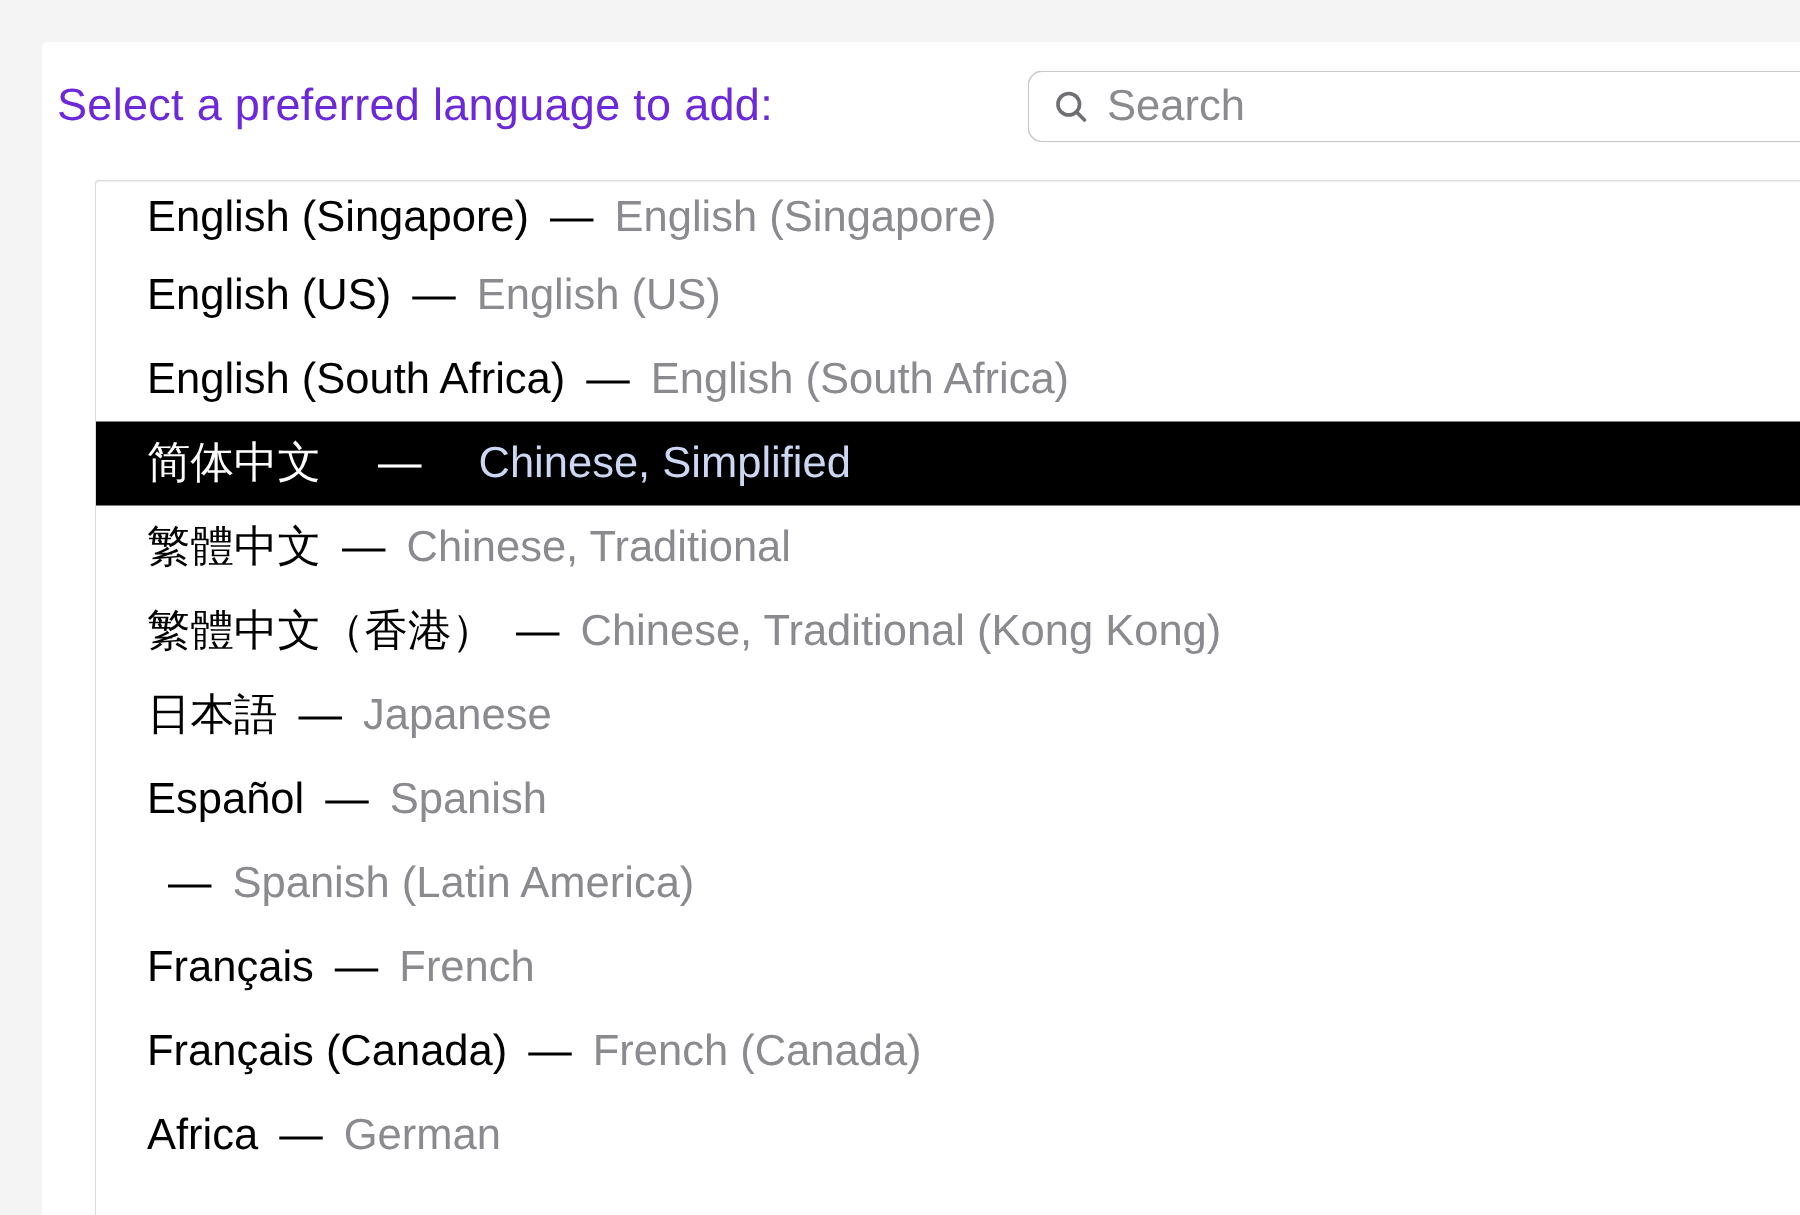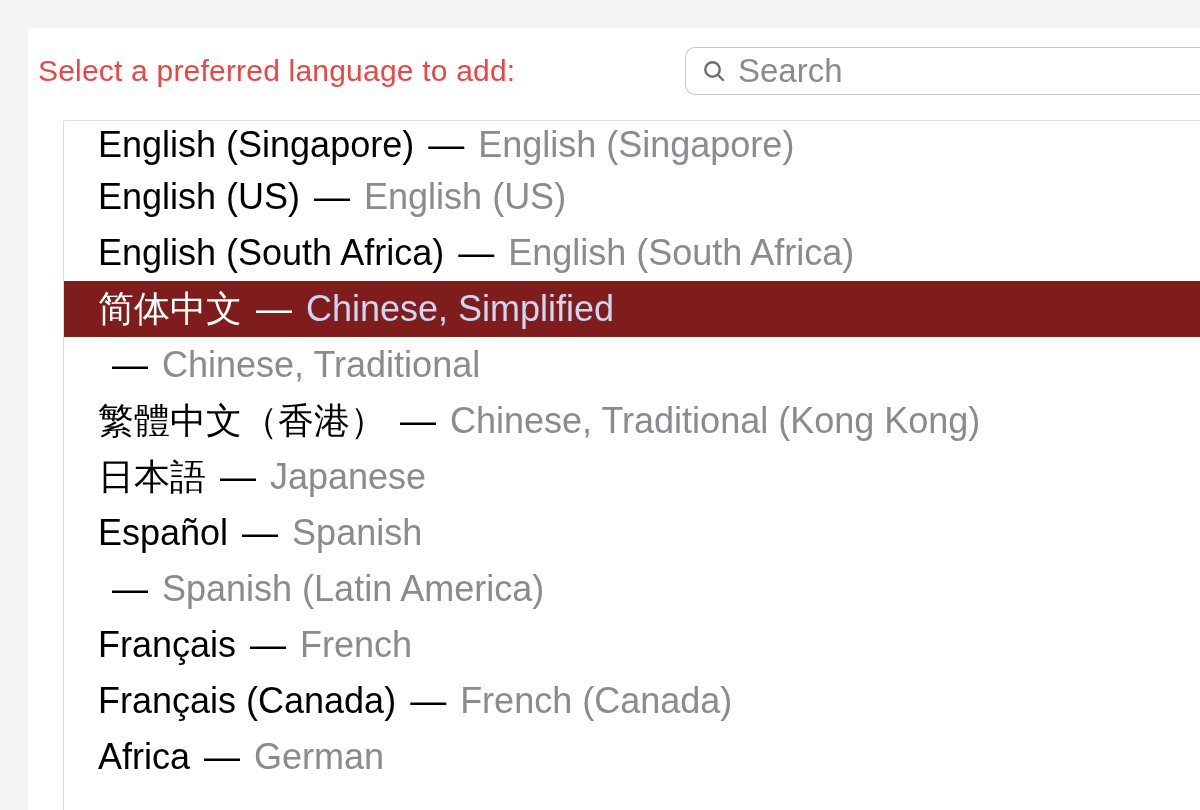--- a/index.html
+++ b/index.html
@@ -19,21 +19,21 @@
       border-radius: 4px 0 0 0;
     }
     .header-row {
       display: flex;
       align-items: center;
       justify-content: space-between;
       padding: 19px 0 19px 10px;
     }
     .prompt {
       font-size: 30px;
-      color: #ef4444;
+      color: #6d28d9;
       letter-spacing: 0.2px;
     }
     .search-wrap {
       flex: 0 0 auto;
       margin-left: auto;
     }
     .search-field {
       position: relative;
       width: 515px;
       height: 48px;
@@ -47,21 +47,21 @@
     }
     .search-icon {
       width: 24px; height: 24px;
       color: #6f6f73;
       margin-right: 12px;
       flex: 0 0 auto;
     }
     .search-input {
       border: none;
       outline: none;
-      font-size: 33px;
+      font-size: 29px;
       color: #8a8a8f;
       background: transparent;
       width: 100%;
       height: 100%;
     }
     .search-input::placeholder { color: #8a8a8f; }
     .list-frame {
       position: absolute;
       left: 35px;
       right: 0;
@@ -76,37 +76,38 @@
     }
     .list-inner {
       position: relative;
       padding-top: 0;
     }
     .row {
       display: flex;
       align-items: center;
       height: 56px;
       padding-left: 34px;
-      font-size: 36px;
+      font-size: 29px;
       white-space: nowrap;
     }
     .row.first { height: 48px; }
     .row .native {
       color: #000;
       font-weight: 400;
     }
     .row .dash {
       color: #000;
       margin: 0 14px;
     }
     .row .english {
       color: #8a8a8f;
     }
     .row.selected {
-      background: #7f1d1d;
+      background: #000000;
+      gap: 24px;
     }
     .row.selected .native,
     .row.selected .dash { color: #ffffff; }
     .row.selected .english { color: #cdd7f4; }
   </style>
 </head>
 <body>
 
 <div class="panel">
   <div class="header-row">
@@ -138,20 +139,21 @@
           <span class="native">English (South Africa)</span>
           <span class="dash">—</span>
           <span class="english">English (South Africa)</span>
         </div>
         <div class="row selected">
           <span class="native">简体中文</span>
           <span class="dash">—</span>
           <span class="english">Chinese, Simplified</span>
         </div>
         <div class="row">
+          <span class="native">繁體中文</span>
           <span class="dash">—</span>
           <span class="english">Chinese, Traditional</span>
         </div>
         <div class="row">
           <span class="native">繁體中文（香港）</span>
           <span class="dash">—</span>
           <span class="english">Chinese, Traditional (Kong Kong)</span>
         </div>
         <div class="row">
           <span class="native">日本語</span>

